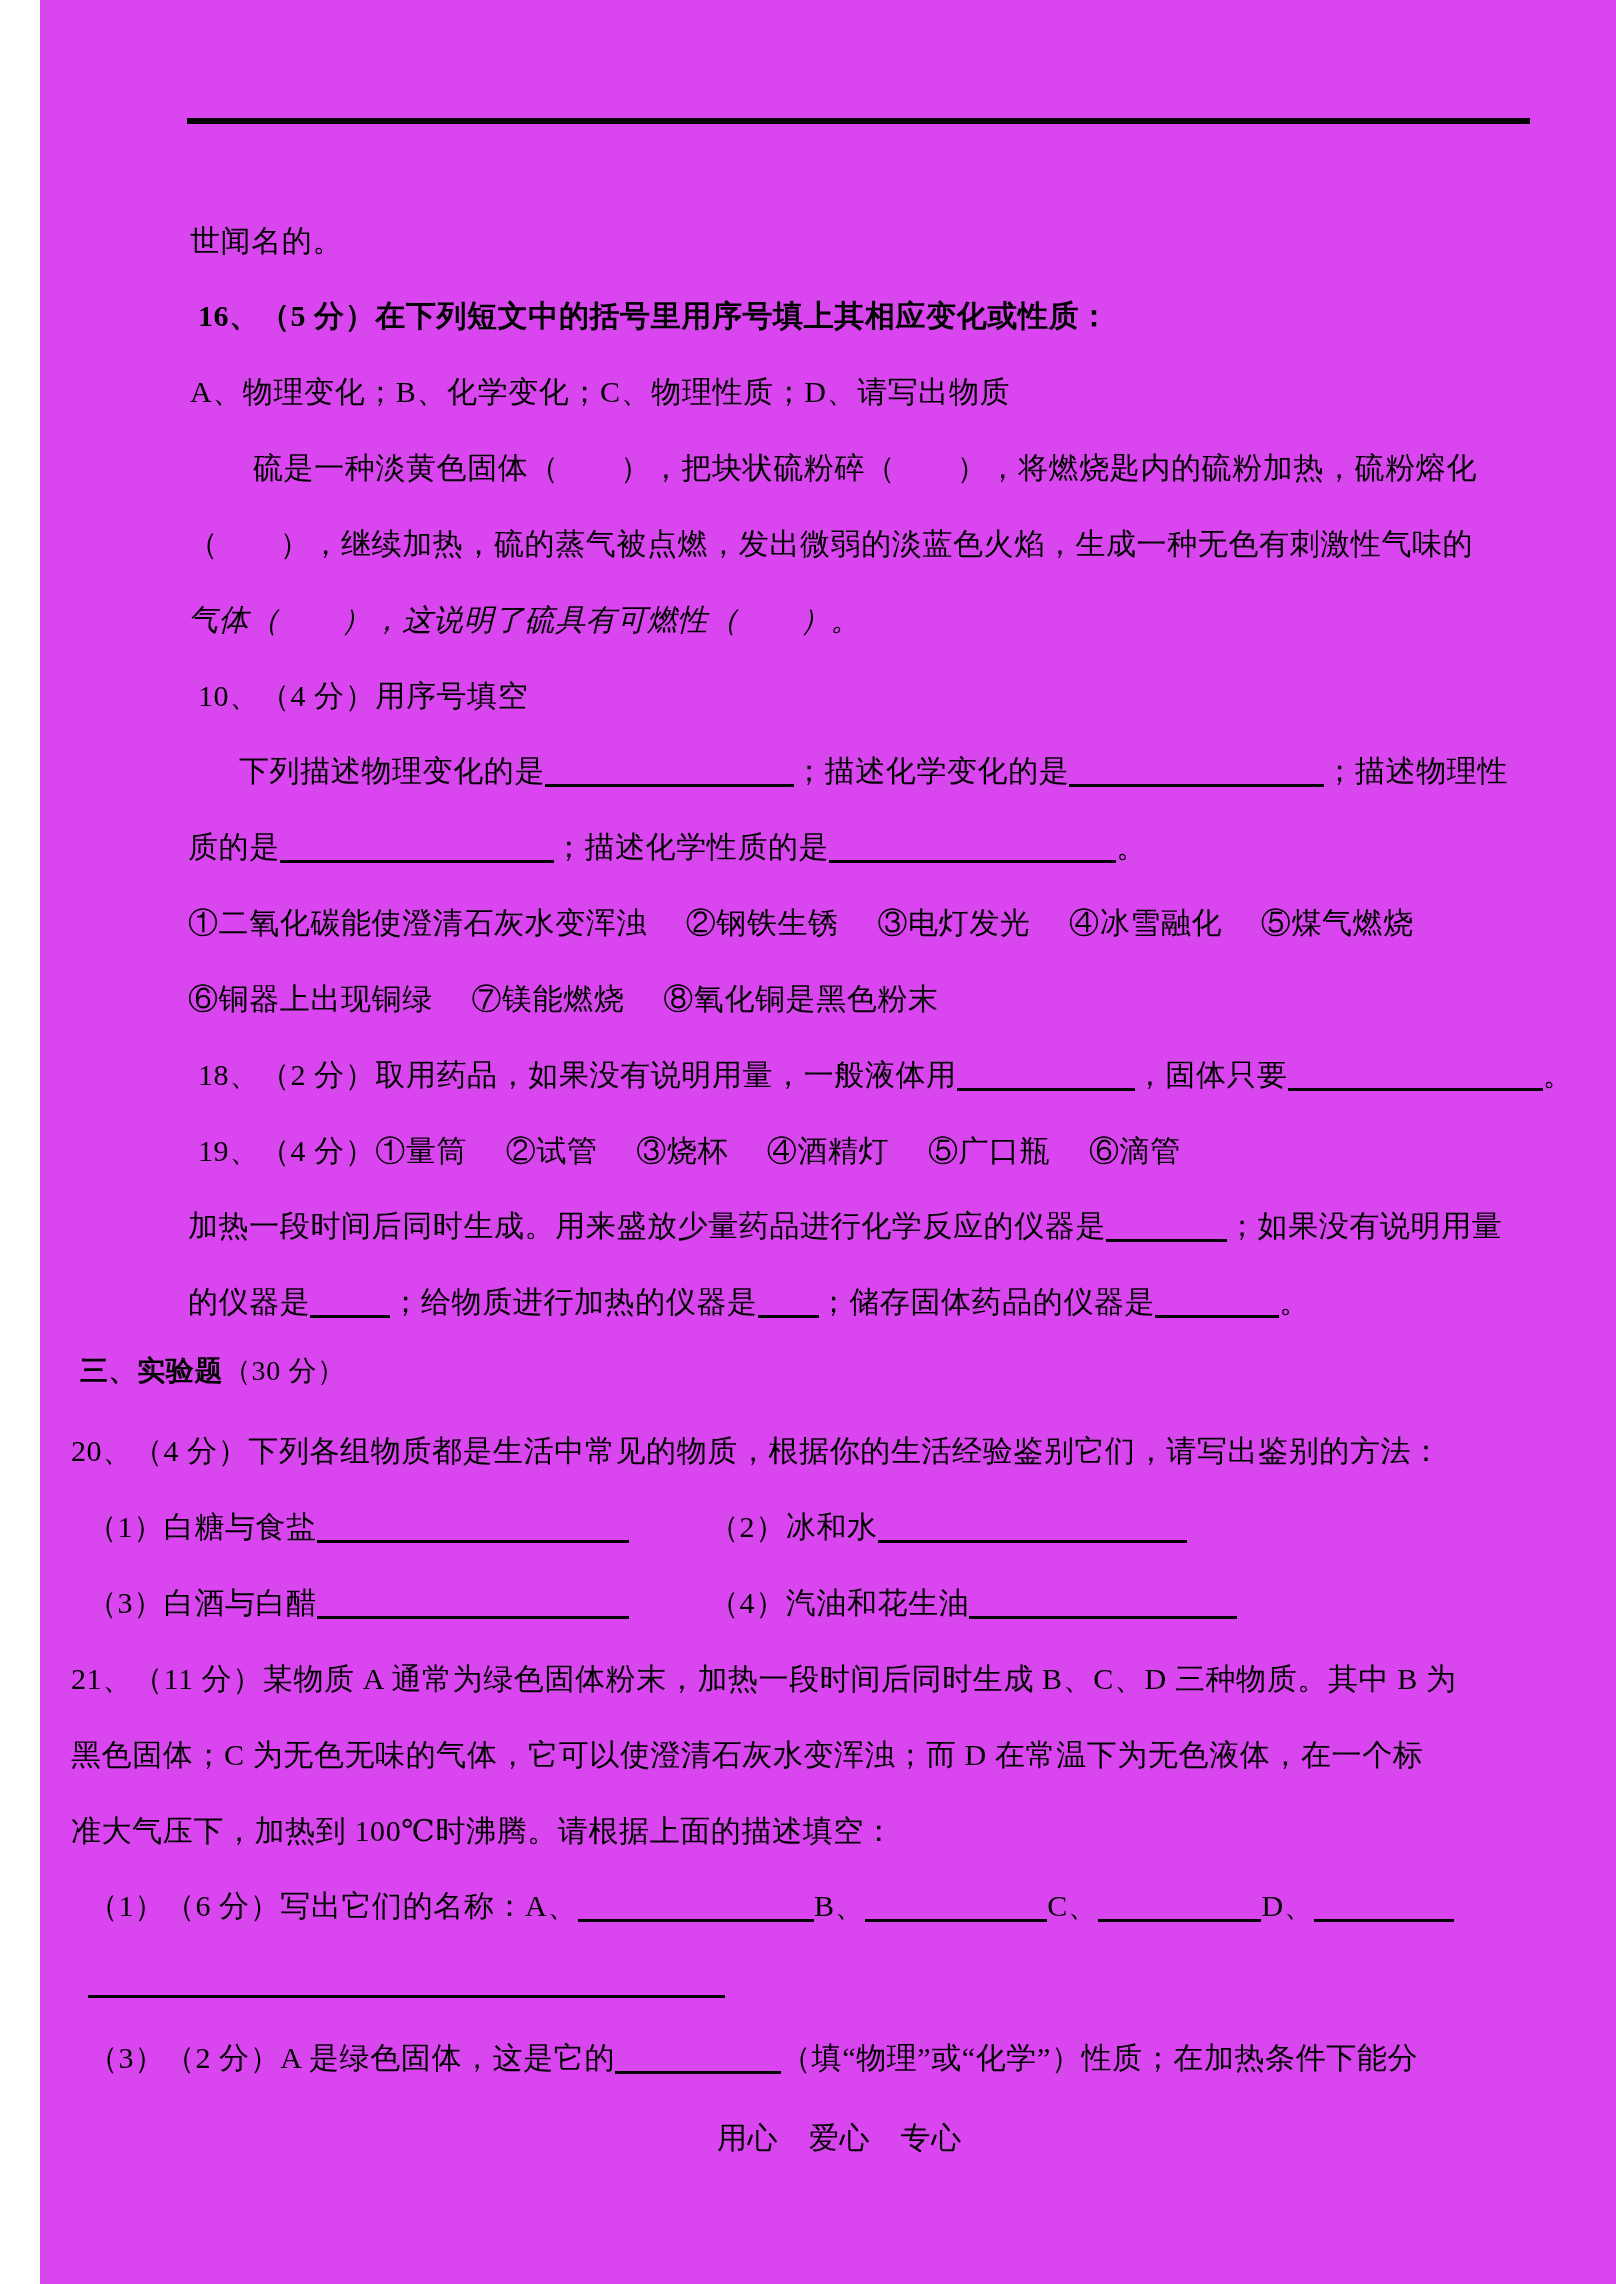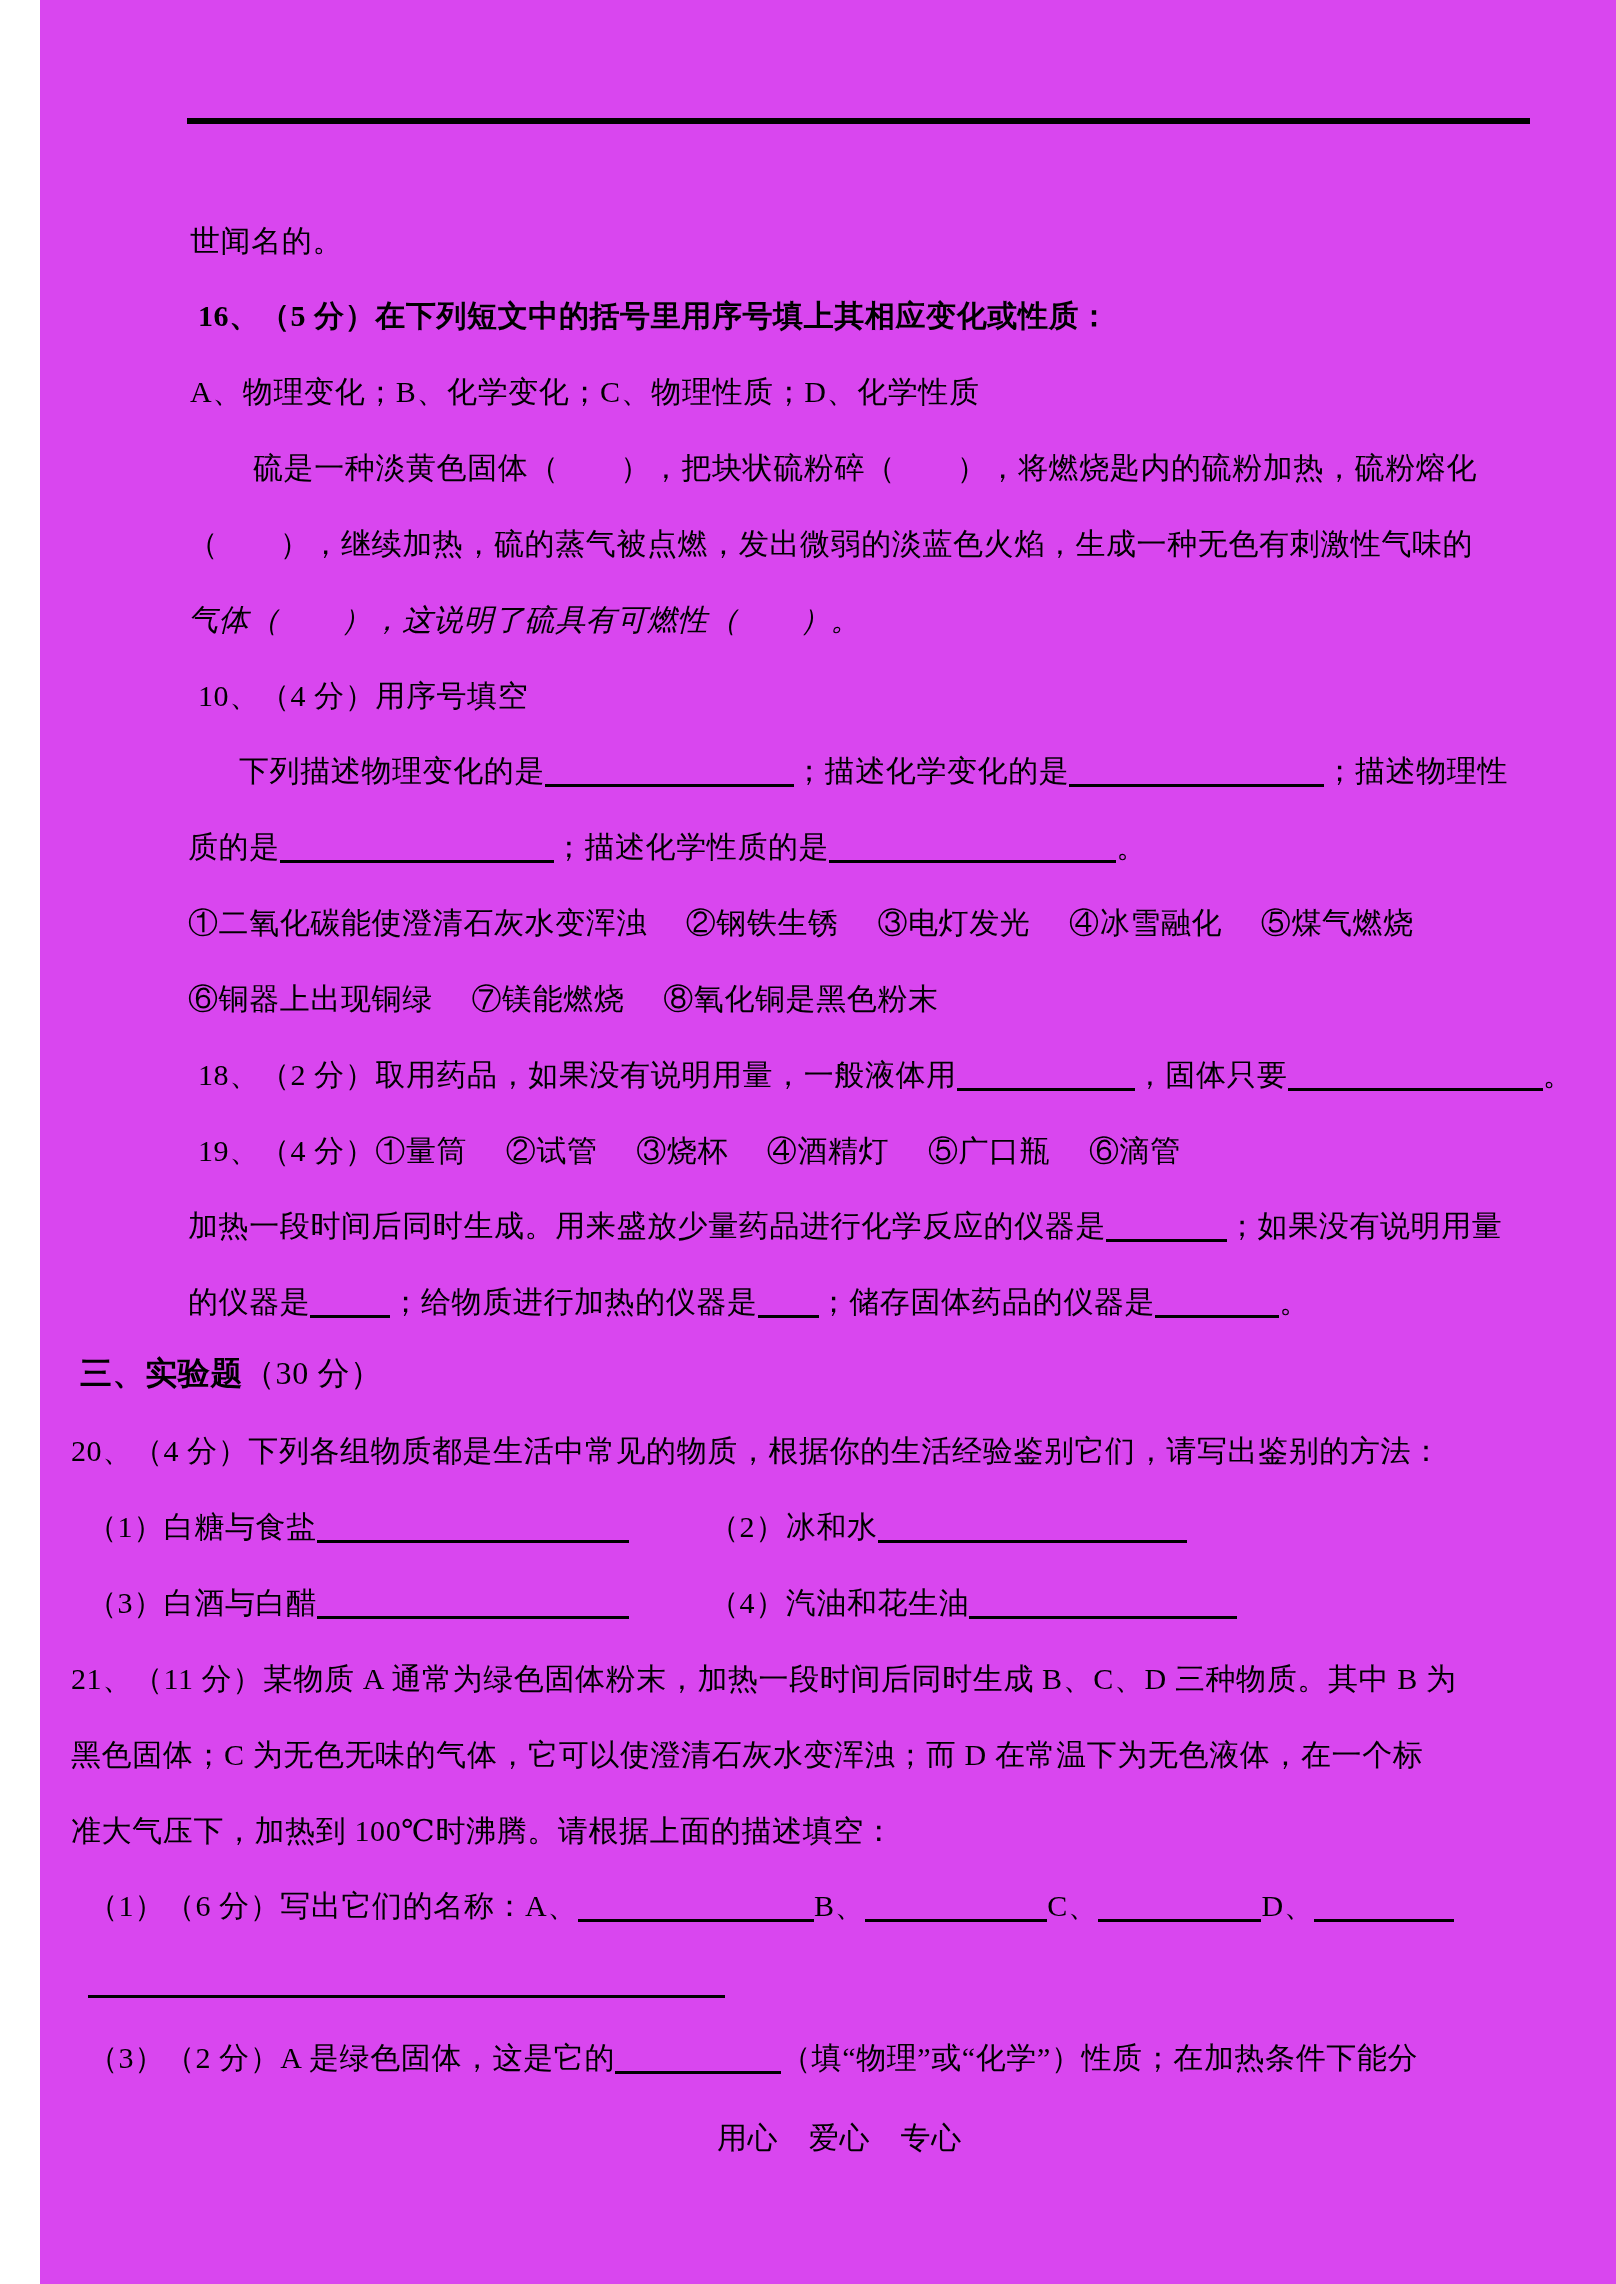--- a/index.html
+++ b/index.html
@@ -42,34 +42,34 @@
   }
 </style>
 </head>
 <body>
 
 <div id="page" style="background: #d946ef; width: 1616px; height: 2284px; margin-left: 40px;">
   <div id="rule" style="top: 118px; left: 147px; width: 1343px; height: 6.4px;"></div>
   <div id="content">
       <div class="line" style="top: 226px; left: 150px;"><span class="seg">世闻名的。</span></div>
       <div class="line" style="top: 301px; left: 158px; font-weight: bold;"><span class="seg">16、（5 分）在下列短文中的括号里用序号填上其相应变化或性质：</span></div>
-      <div class="line" style="top: 377px; left: 150px;"><span class="seg">A、物理变化；B、化学变化；C、物理性质；D、化学性质</span></div>
+      <div class="line" style="top: 377px; left: 150px;"><span class="seg">A、物理变化；B、化学变化；C、物理性质；D、请写出物质</span></div>
       <div class="line" style="top: 453px; left: 213px;"><span class="seg">硫是一种淡黄色固体（　　），把块状硫粉碎（　　），将燃烧匙内的硫粉加热，硫粉熔化</span></div>
       <div class="line" style="top: 529px; left: 148px;"><span class="seg">（　　），继续加热，硫的蒸气被点燃，发出微弱的淡蓝色火焰，生成一种无色有刺激性气味的</span></div>
       <div class="line" style="top: 605px; left: 148px; font-style: italic;"><span class="seg">气体（　　），这说明了硫具有可燃性（　　）。</span></div>
       <div class="line" style="top: 681px; left: 158px;"><span class="seg">10、（4 分）用序号填空</span></div>
       <div class="line" style="top: 756px; left: 199px;"><span class="seg">下列描述物理变化的是</span><span class="blank" style="width: 249px;"></span><span class="seg">；描述化学变化的是</span><span class="blank" style="width: 255px;"></span><span class="seg">；描述物理性</span></div>
       <div class="line" style="top: 832px; left: 148px;"><span class="seg">质的是</span><span class="blank" style="width: 274px;"></span><span class="seg">；描述化学性质的是</span><span class="blank" style="width: 287px;"></span><span class="seg">。</span></div>
       <div class="line" style="top: 908px; left: 148px;"><span class="seg">①二氧化碳能使澄清石灰水变浑浊　 ②钢铁生锈　 ③电灯发光　 ④冰雪融化　 ⑤煤气燃烧</span></div>
       <div class="line" style="top: 984px; left: 148px;"><span class="seg">⑥铜器上出现铜绿　 ⑦镁能燃烧　 ⑧氧化铜是黑色粉末</span></div>
       <div class="line" style="top: 1060px; left: 158px;"><span class="seg">18、（2 分）取用药品，如果没有说明用量，一般液体用</span><span class="blank" style="width: 178px;"></span><span class="seg">，固体只要</span><span class="blank" style="width: 255px;"></span><span class="seg">。</span></div>
       <div class="line" style="top: 1136px; left: 158px;"><span class="seg">19、（4 分）①量筒　 ②试管　 ③烧杯　 ④酒精灯　 ⑤广口瓶　 ⑥滴管</span></div>
       <div class="line" style="top: 1211px; left: 148px;"><span class="seg">加热一段时间后同时生成。用来盛放少量药品进行化学反应的仪器是</span><span class="blank" style="width: 121px;"></span><span class="seg">；如果没有说明用量</span></div>
       <div class="line" style="top: 1287px; left: 148px;"><span class="seg">的仪器是</span><span class="blank" style="width: 80px;"></span><span class="seg">；给物质进行加热的仪器是</span><span class="blank" style="width: 61px;"></span><span class="seg">；储存固体药品的仪器是</span><span class="blank" style="width: 124px;"></span><span class="seg">。</span></div>
-      <div class="line" style="top: 1357px; left: 40px; font-size: 32px;"><span class="seg bold">三、实验题</span><span class="seg">（30 分）</span></div>
+      <div class="line" style="top: 1357px; left: 40px; font-size: 28px;"><span class="seg bold">三、实验题</span><span class="seg">（30 分）</span></div>
       <div class="line" style="top: 1436px; left: 31px;"><span class="seg">20、（4 分）下列各组物质都是生活中常见的物质，根据你的生活经验鉴别它们，请写出鉴别的方法：</span></div>
       <div class="line" style="top: 1512px; left: 47px;"><span class="seg">（1）白糖与食盐</span><span class="blank" style="width: 312px;"></span><span class="abscol" style="left: 622px;"><span class="seg">（2）冰和水</span><span class="blank" style="width: 309px;"></span></span></div>
       <div class="line" style="top: 1588px; left: 47px;"><span class="seg">（3）白酒与白醋</span><span class="blank" style="width: 312px;"></span><span class="abscol" style="left: 622px;"><span class="seg">（4）汽油和花生油</span><span class="blank" style="width: 268px;"></span></span></div>
       <div class="line" style="top: 1664px; left: 31px;"><span class="seg">21、（11 分）某物质 A 通常为绿色固体粉末，加热一段时间后同时生成 B、C、D 三种物质。其中 B 为</span></div>
       <div class="line" style="top: 1740px; left: 31px;"><span class="seg">黑色固体；C 为无色无味的气体，它可以使澄清石灰水变浑浊；而 D 在常温下为无色液体，在一个标</span></div>
       <div class="line" style="top: 1816px; left: 31px;"><span class="seg">准大气压下，加热到 100℃时沸腾。请根据上面的描述填空：</span></div>
       <div class="line" style="top: 1891px; left: 48px;"><span class="seg">（1）（6 分）写出它们的名称：A、</span><span class="blank" style="width: 236px;"></span><span class="seg">B、</span><span class="blank" style="width: 182px;"></span><span class="seg">C、</span><span class="blank" style="width: 163px;"></span><span class="seg">D、</span><span class="blank" style="width: 140px;"></span></div>
       <div class="line" style="top: 1967px; left: 48px;"><span class="blank" style="width: 637px;"></span></div>
       <div class="line" style="top: 2043px; left: 48px;"><span class="seg">（3）（2 分）A 是绿色固体，这是它的</span><span class="blank" style="width: 166px;"></span><span class="seg">（填“物理”或“化学”）性质；在加热条件下能分</span></div>
       <div class="line" style="top: 2123px; left: 677px;"><span class="seg">用心　爱心　专心</span></div>

